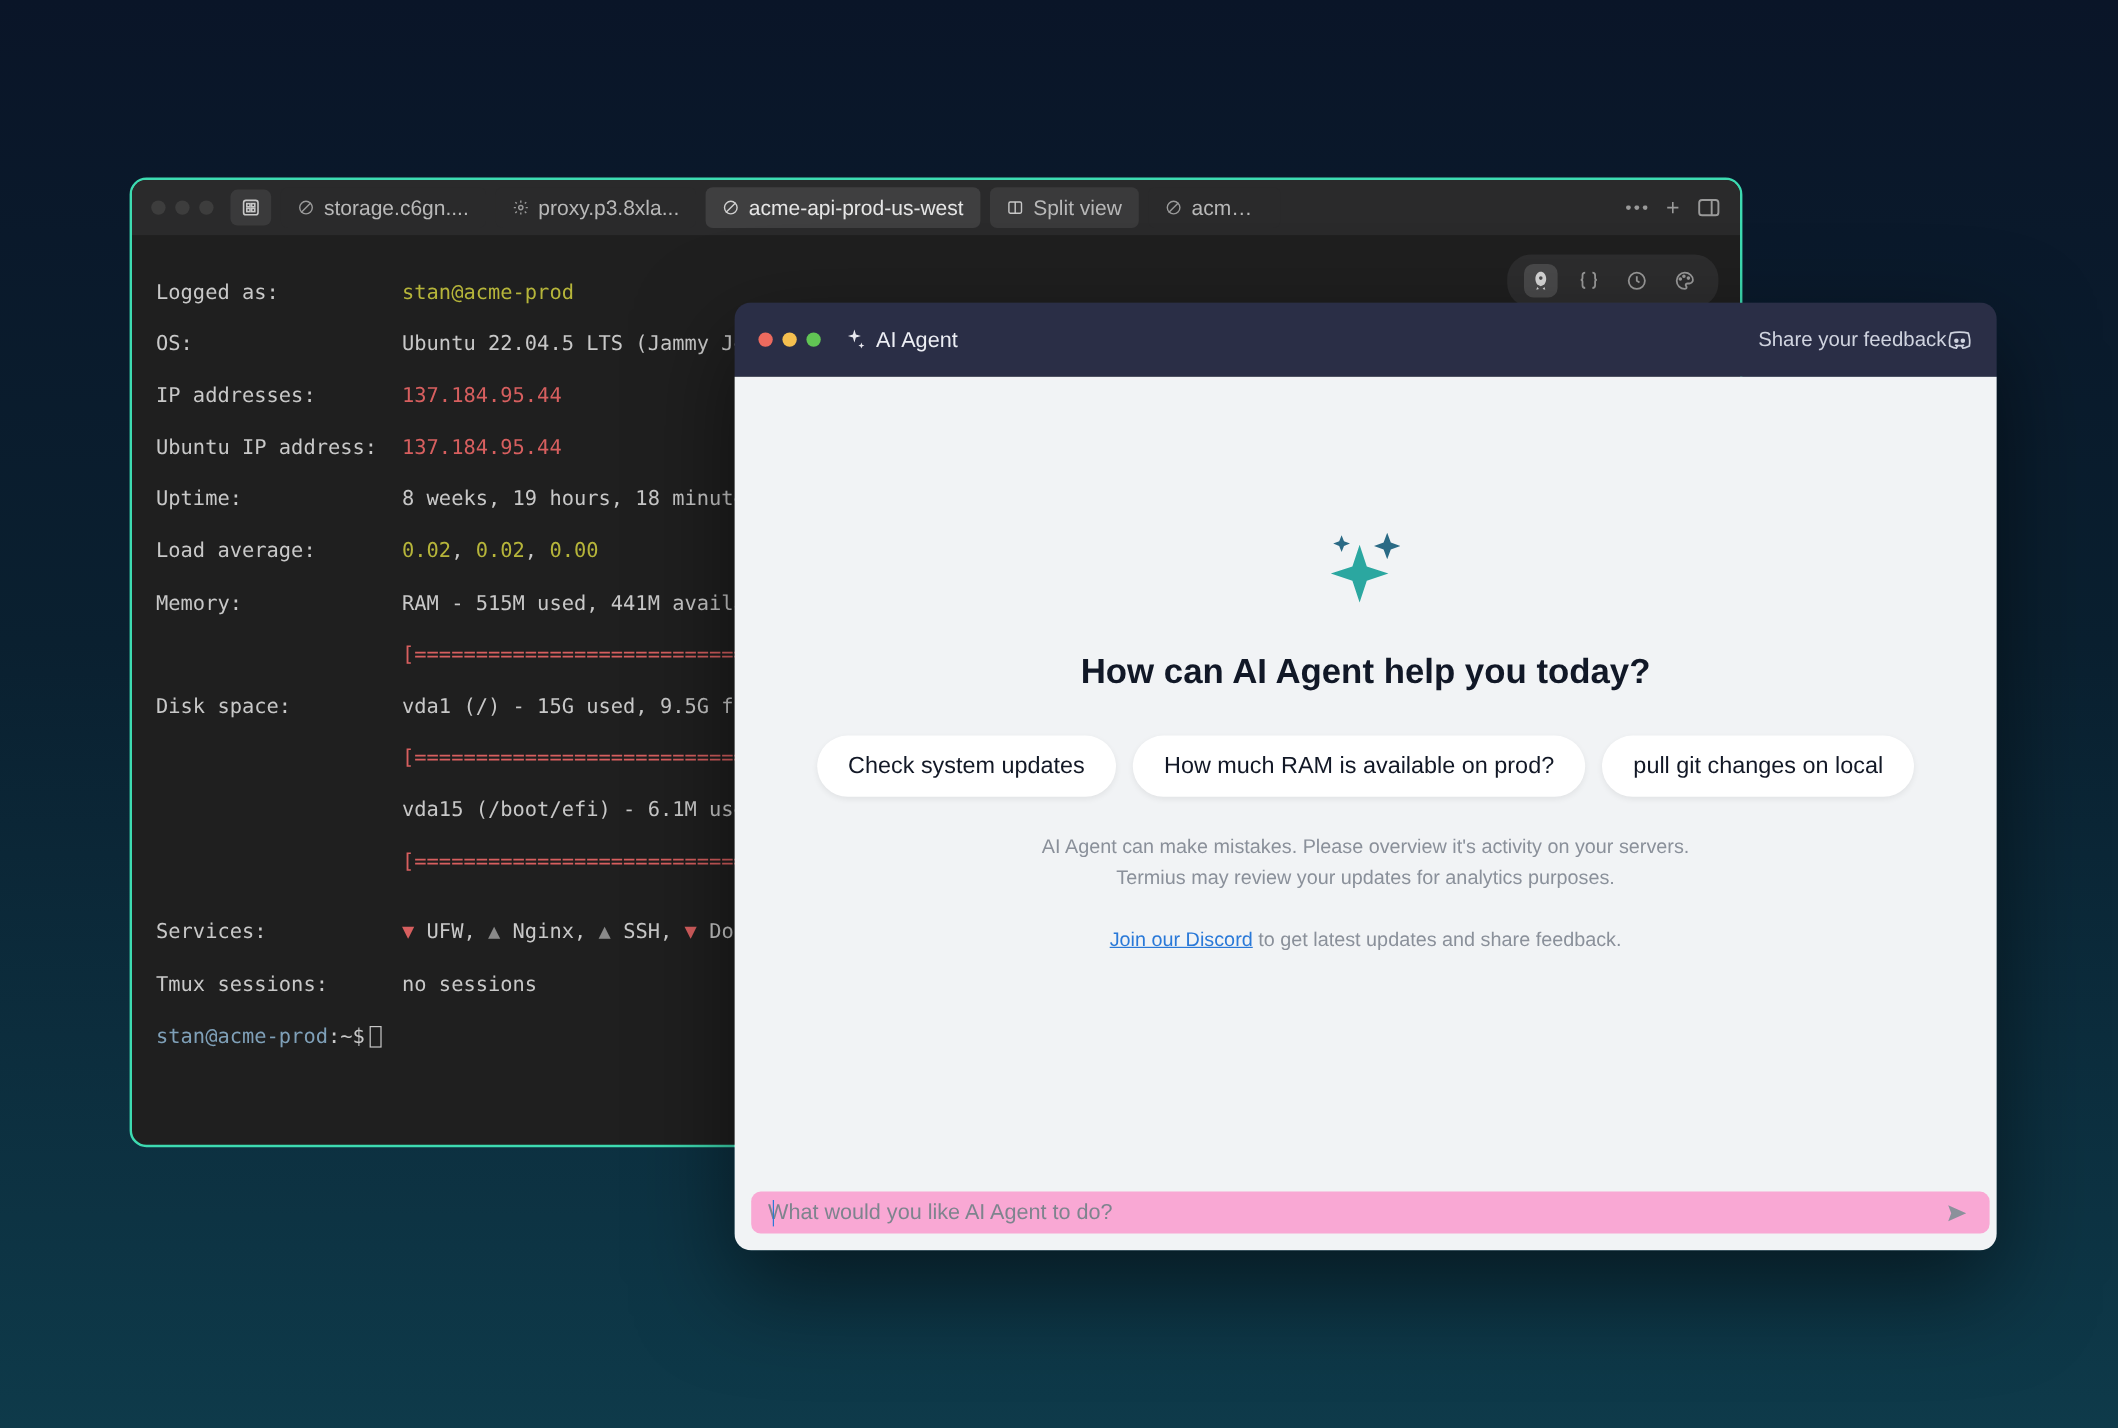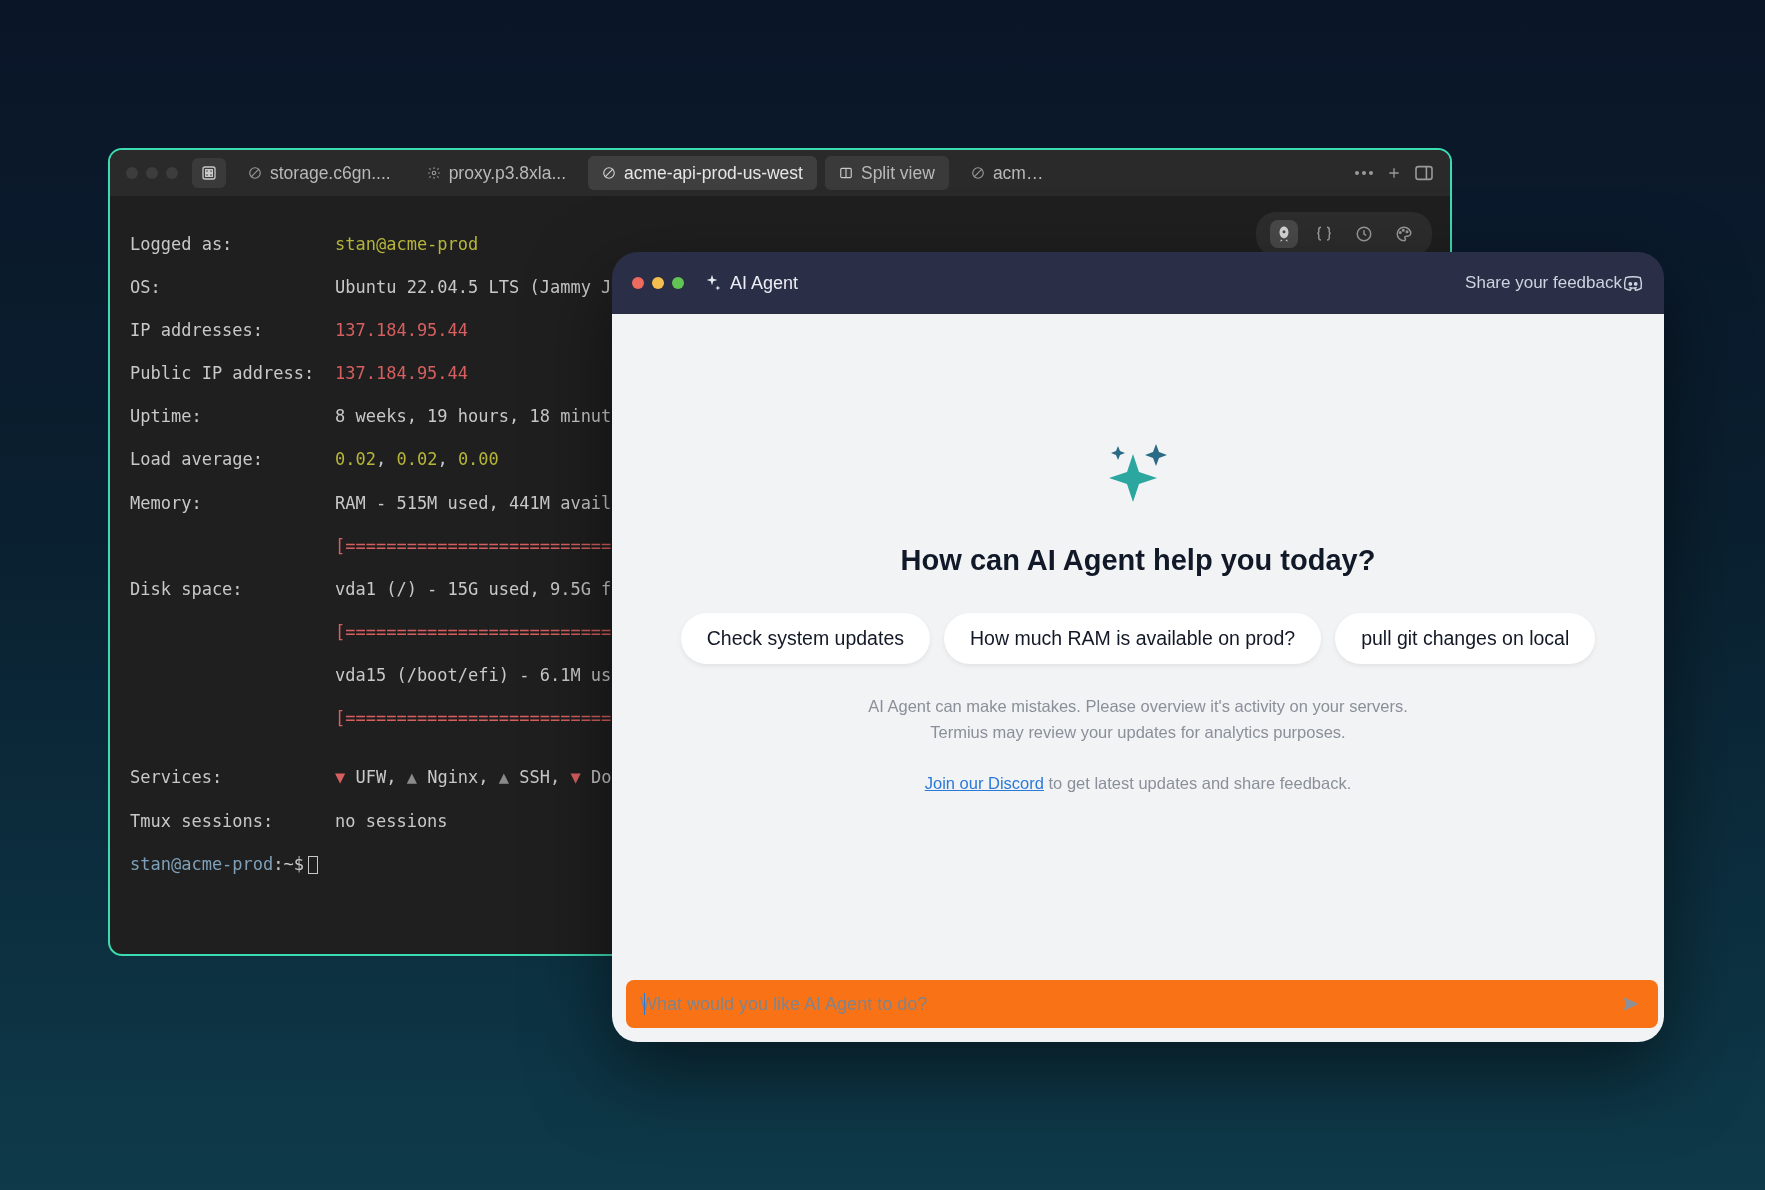--- a/index.html
+++ b/index.html
@@ -77,21 +77,21 @@
   }
   .tb-btn { width:28px; height:28px; display:flex; align-items:center; justify-content:center; border-radius:8px;}
   .tb-btn.active { background:#4a4a4b; }
   
   .ai-window {
     position:absolute;
     left: 612px;
     top: 252px;
     width: 1052px;
     height: 790px;
-    border-radius: 26px;
+    border-radius: 14px;
     overflow:hidden;
     box-shadow: 0 30px 80px rgba(0,0,0,0.5);
     display:flex; flex-direction:column;
   }
   .ai-header {
     height: 62px;
     background:#2a2e46;
     display:flex; align-items:center;
     padding: 0 20px;
     gap:12px;
@@ -116,22 +116,22 @@
     background:#ffffff; border-radius:26px;
     padding: 14px 26px;
     font-size:19.5px; color:#121826;
     box-shadow: 0 2px 5px rgba(0,0,0,0.07);
     cursor:pointer;
   }
   .ai-note { font-size:16.5px; color:#8a909a; text-align:center; line-height:1.55; max-width: 640px;}
   .ai-link { color:#2a79d8; text-decoration:underline;}
   .ai-input-row {
     position:absolute; left:14px; right:6px; bottom:14px;
-    height: 48px;
-    background:#f97316;
+    height: 35px;
+    background:#f9a8d4;
     border-radius:8px;
     display:flex; align-items:center;
     padding: 0 14px;
   }
   .ai-input {
     flex:1; border:none; outline:none; background:transparent;
     font-size:18px; color:#333;
   }
   .ai-input::placeholder { color:#7e848e; }
   .send-btn { width:26px; height:26px; color:#8b919b; display:flex; align-items:center; justify-content:center;}
@@ -251,21 +251,21 @@
           <circle cx="11" cy="7" r="1" fill="#9a9a9a"></circle>
           <circle cx="16" cy="9" r="1" fill="#9a9a9a"></circle>
         </svg>
       </div>
   </div>
 
   <div class="term-body">
 <span class="term-line"><span class="label">Logged as:</span><span class="green">stan@acme-prod</span></span>
 <span class="term-line"><span class="label">OS:</span><span>Ubuntu 22.04.5 LTS (Jammy Je</span></span>
 <span class="term-line"><span class="label">IP addresses:</span><span class="red">137.184.95.44</span></span>
-<span class="term-line"><span class="label">Public IP address:</span><span class="red">137.184.95.44</span></span>
+<span class="term-line"><span class="label">Ubuntu IP address:</span><span class="red">137.184.95.44</span></span>
 <span class="term-line"><span class="label">Uptime:</span><span>8 weeks, 19 hours, 18 minute</span></span>
 <span class="term-line"><span class="label">Load average:</span><span class="green">0.02</span><span>, </span><span class="green">0.02</span><span>, </span><span class="green">0.00</span></span>
 <span class="term-line"><span class="label">Memory:</span><span>RAM - 515M used, 441M availa</span></span>
 <span class="term-line"><span class="label"></span><span class="red">[===========================</span></span>
 <span class="term-line"><span class="label">Disk space:</span><span>vda1 (/) - 15G used, 9.5G fr</span></span>
 <span class="term-line"><span class="label"></span><span class="red">[===========================</span></span>
 <span class="term-line"><span class="label"></span><span>vda15 (/boot/efi) - 6.1M use</span></span>
 <span class="term-line"><span class="label"></span><span class="red">[===========================</span></span>
 <span class="term-line" style="margin-top:16px"><span class="label">Services:</span><span class="red">▼</span><span> UFW, </span><span class="gray">▲</span><span> Nginx, </span><span class="gray">▲</span><span> SSH, </span><span class="red">▼</span><span> Doc</span></span>
 <span class="term-line"><span class="label">Tmux sessions:</span><span>no sessions</span></span>

